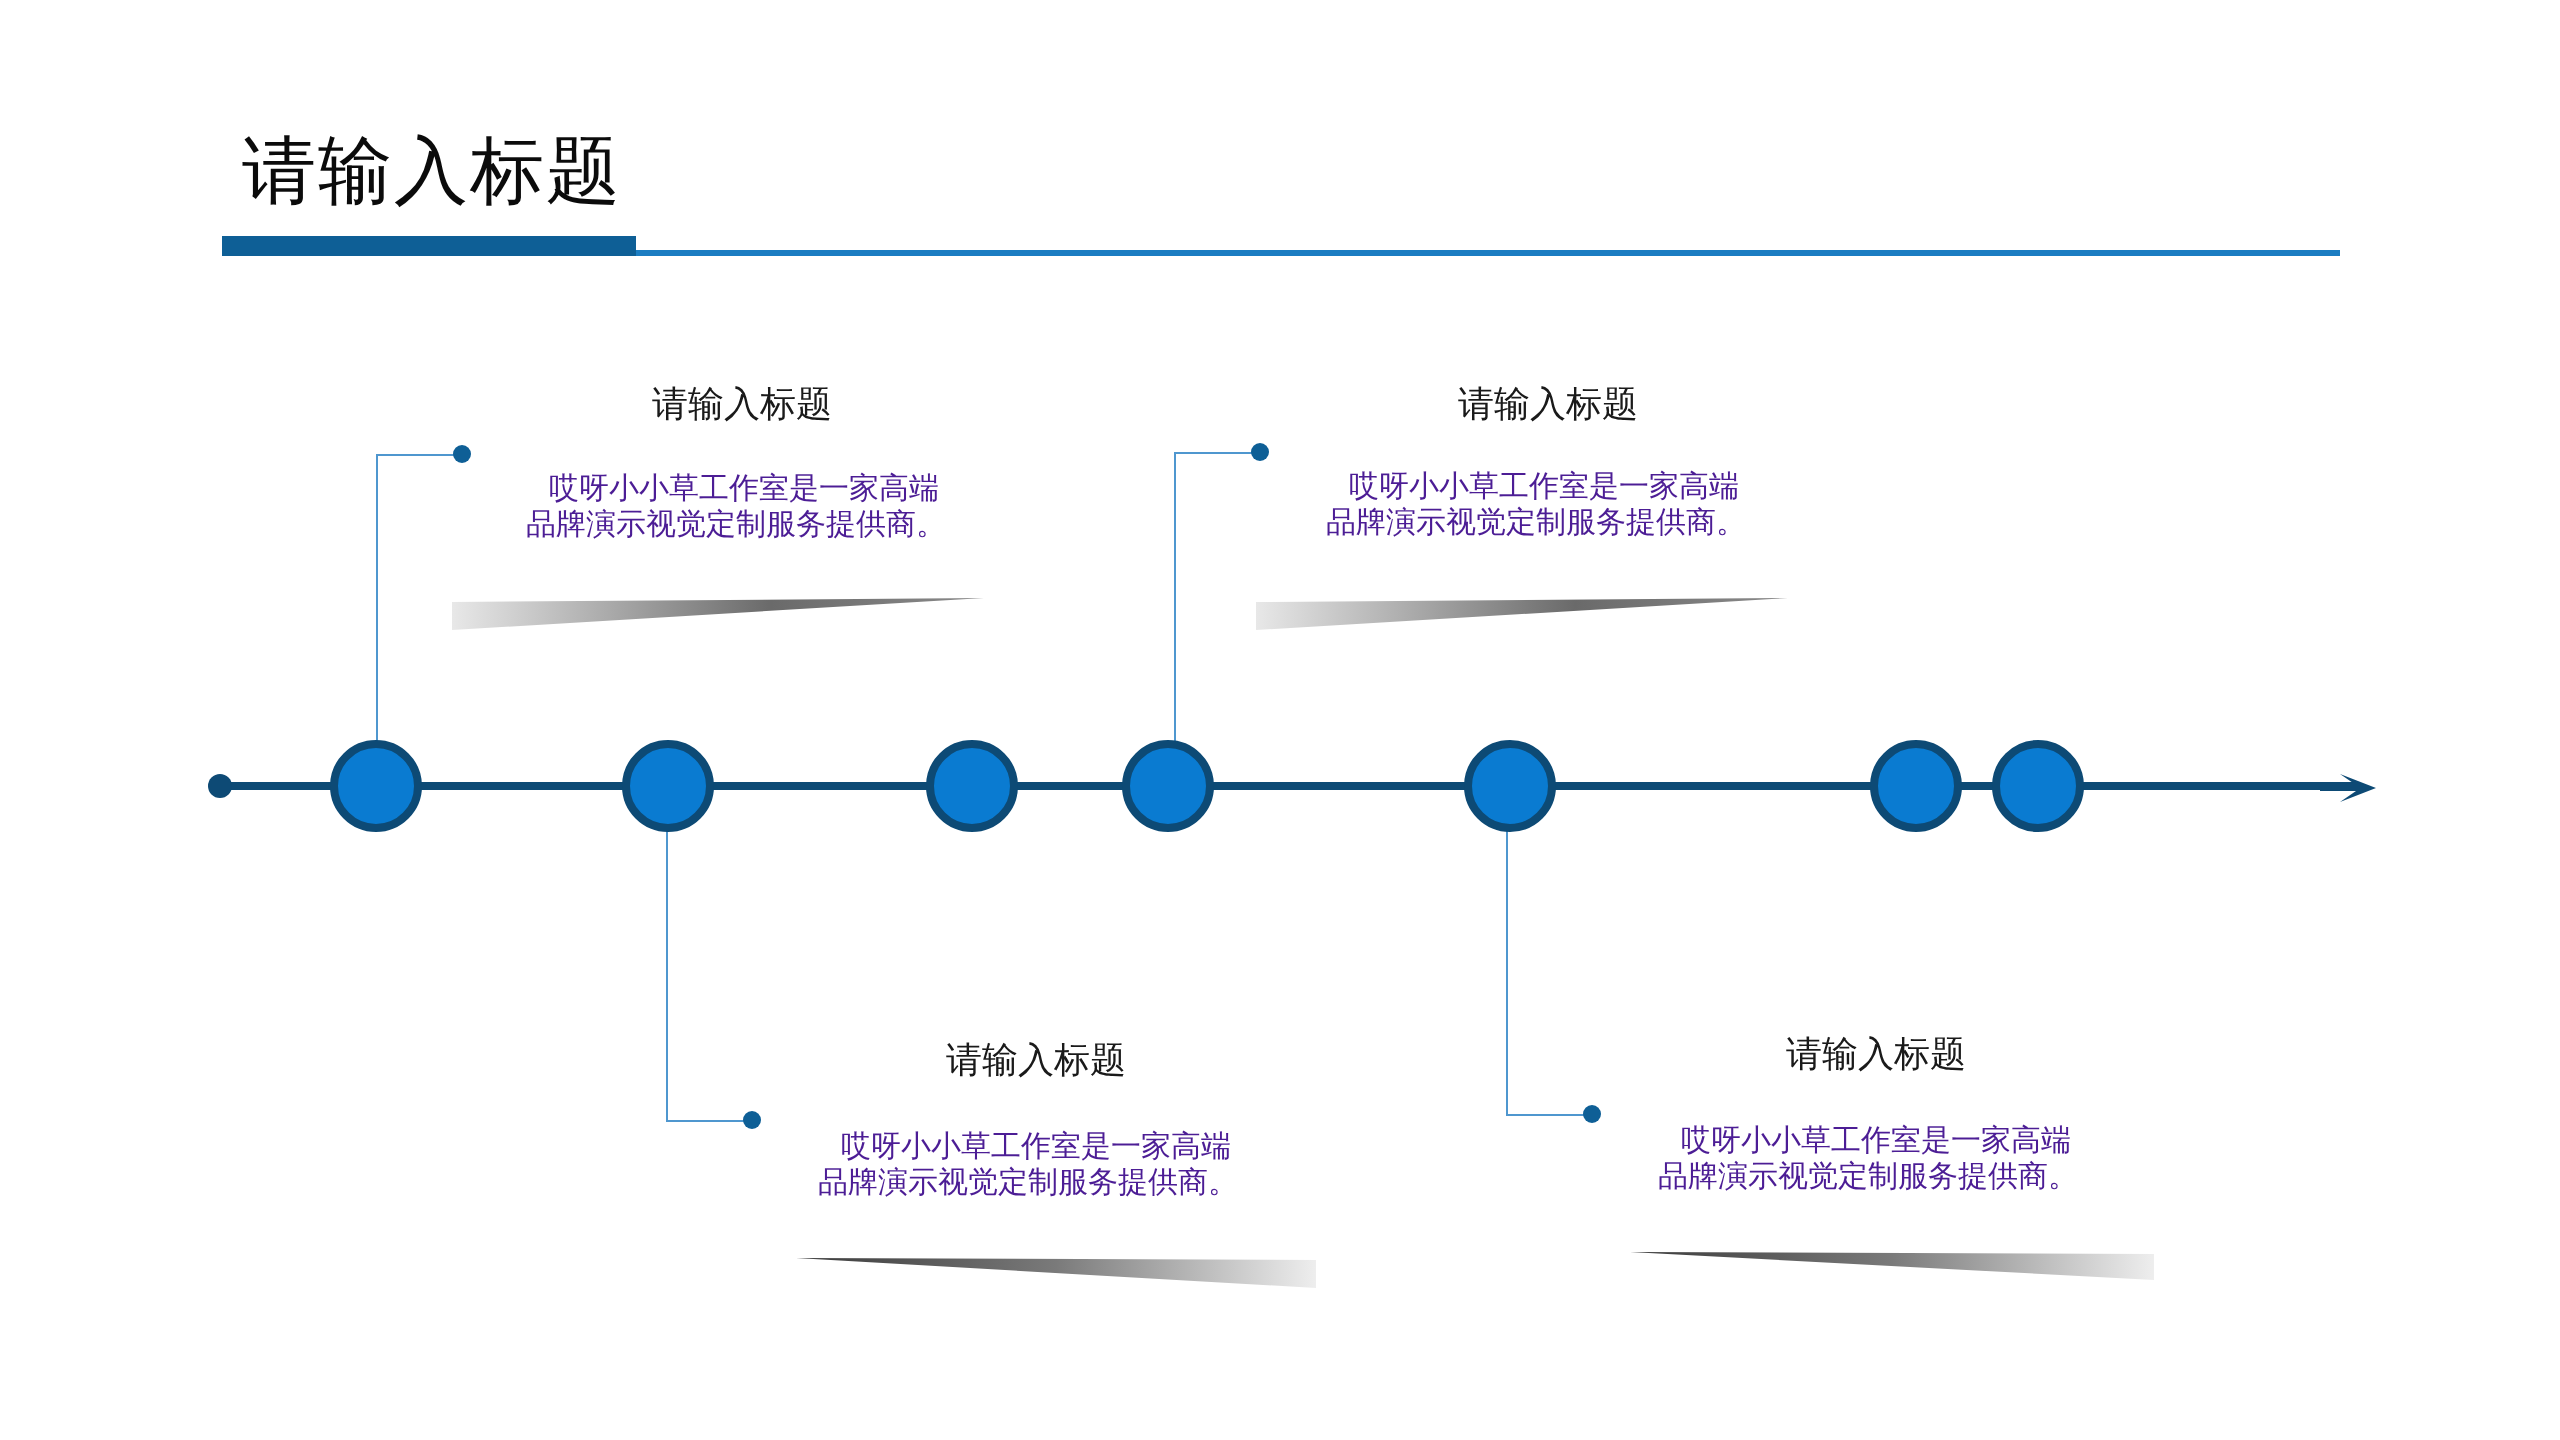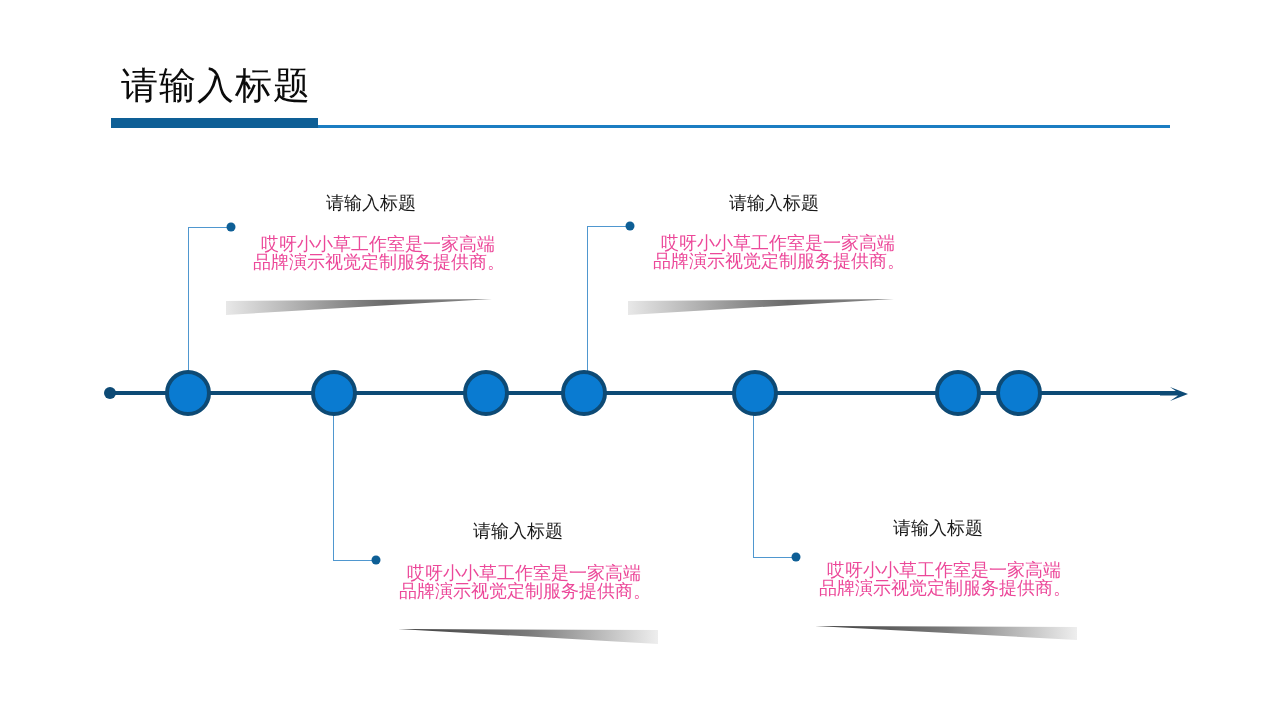--- a/index.html
+++ b/index.html
@@ -30,21 +30,21 @@
 
     .conn-v { width: 1px; background: #4f97cf; }
     .conn-h { height: 1px; background: #4f97cf; }
     .conn-dot { width: 9px; height: 9px; border-radius: 50%; background: #0e5f96; transform: translate(-4.5px, -4.5px); }
 
     .card-title {
       font-size: 18px; line-height: 24px; color: #1a1a1a; white-space: nowrap;
       transform: translateX(-50%); text-align: center;
     }
     .card-body {
-      font-size: 18px; line-height: 18px; color: #ec4899; text-align: center;
+      font-size: 15px; line-height: 18px; color: #4c1d95; text-align: center;
       width: 230px; transform: translateX(-50%);
     }
     .card-body span { display: block; white-space: nowrap; }
 
     .wedge { width: 270px; height: 20px; }
   </style>
 </head>
 <body>
 
 <div class="abs page-title">请输入标题</div>

